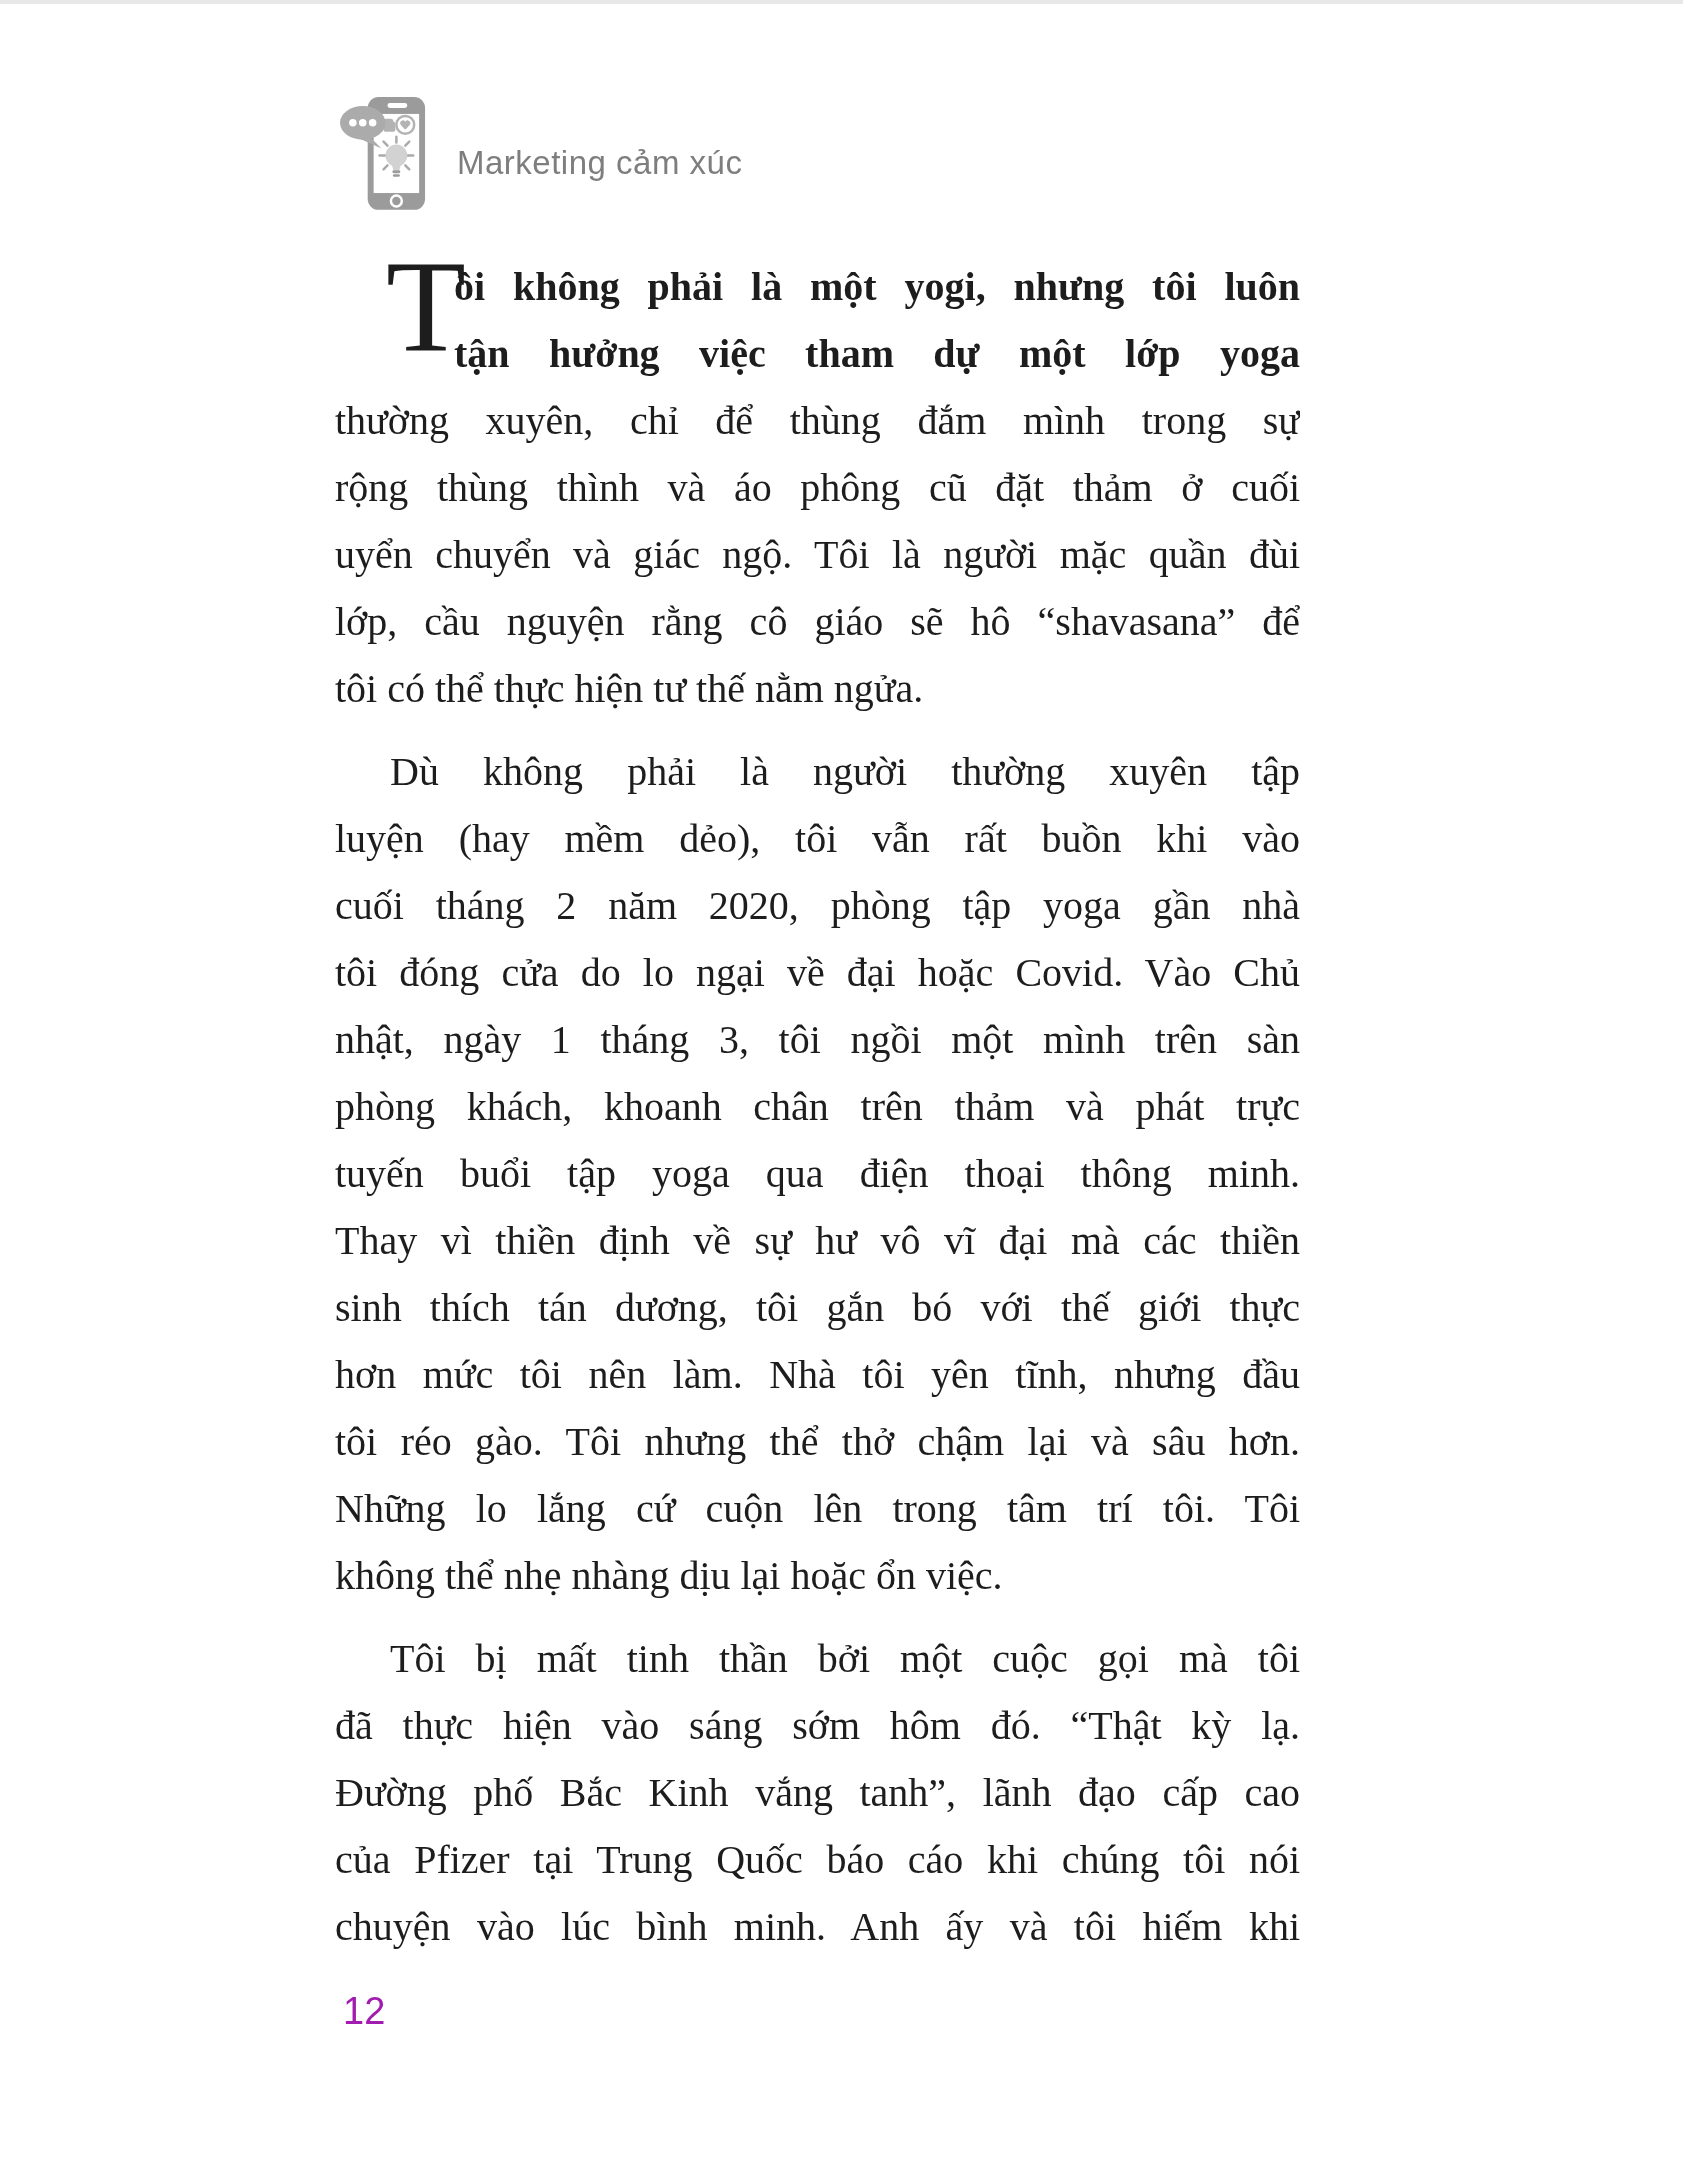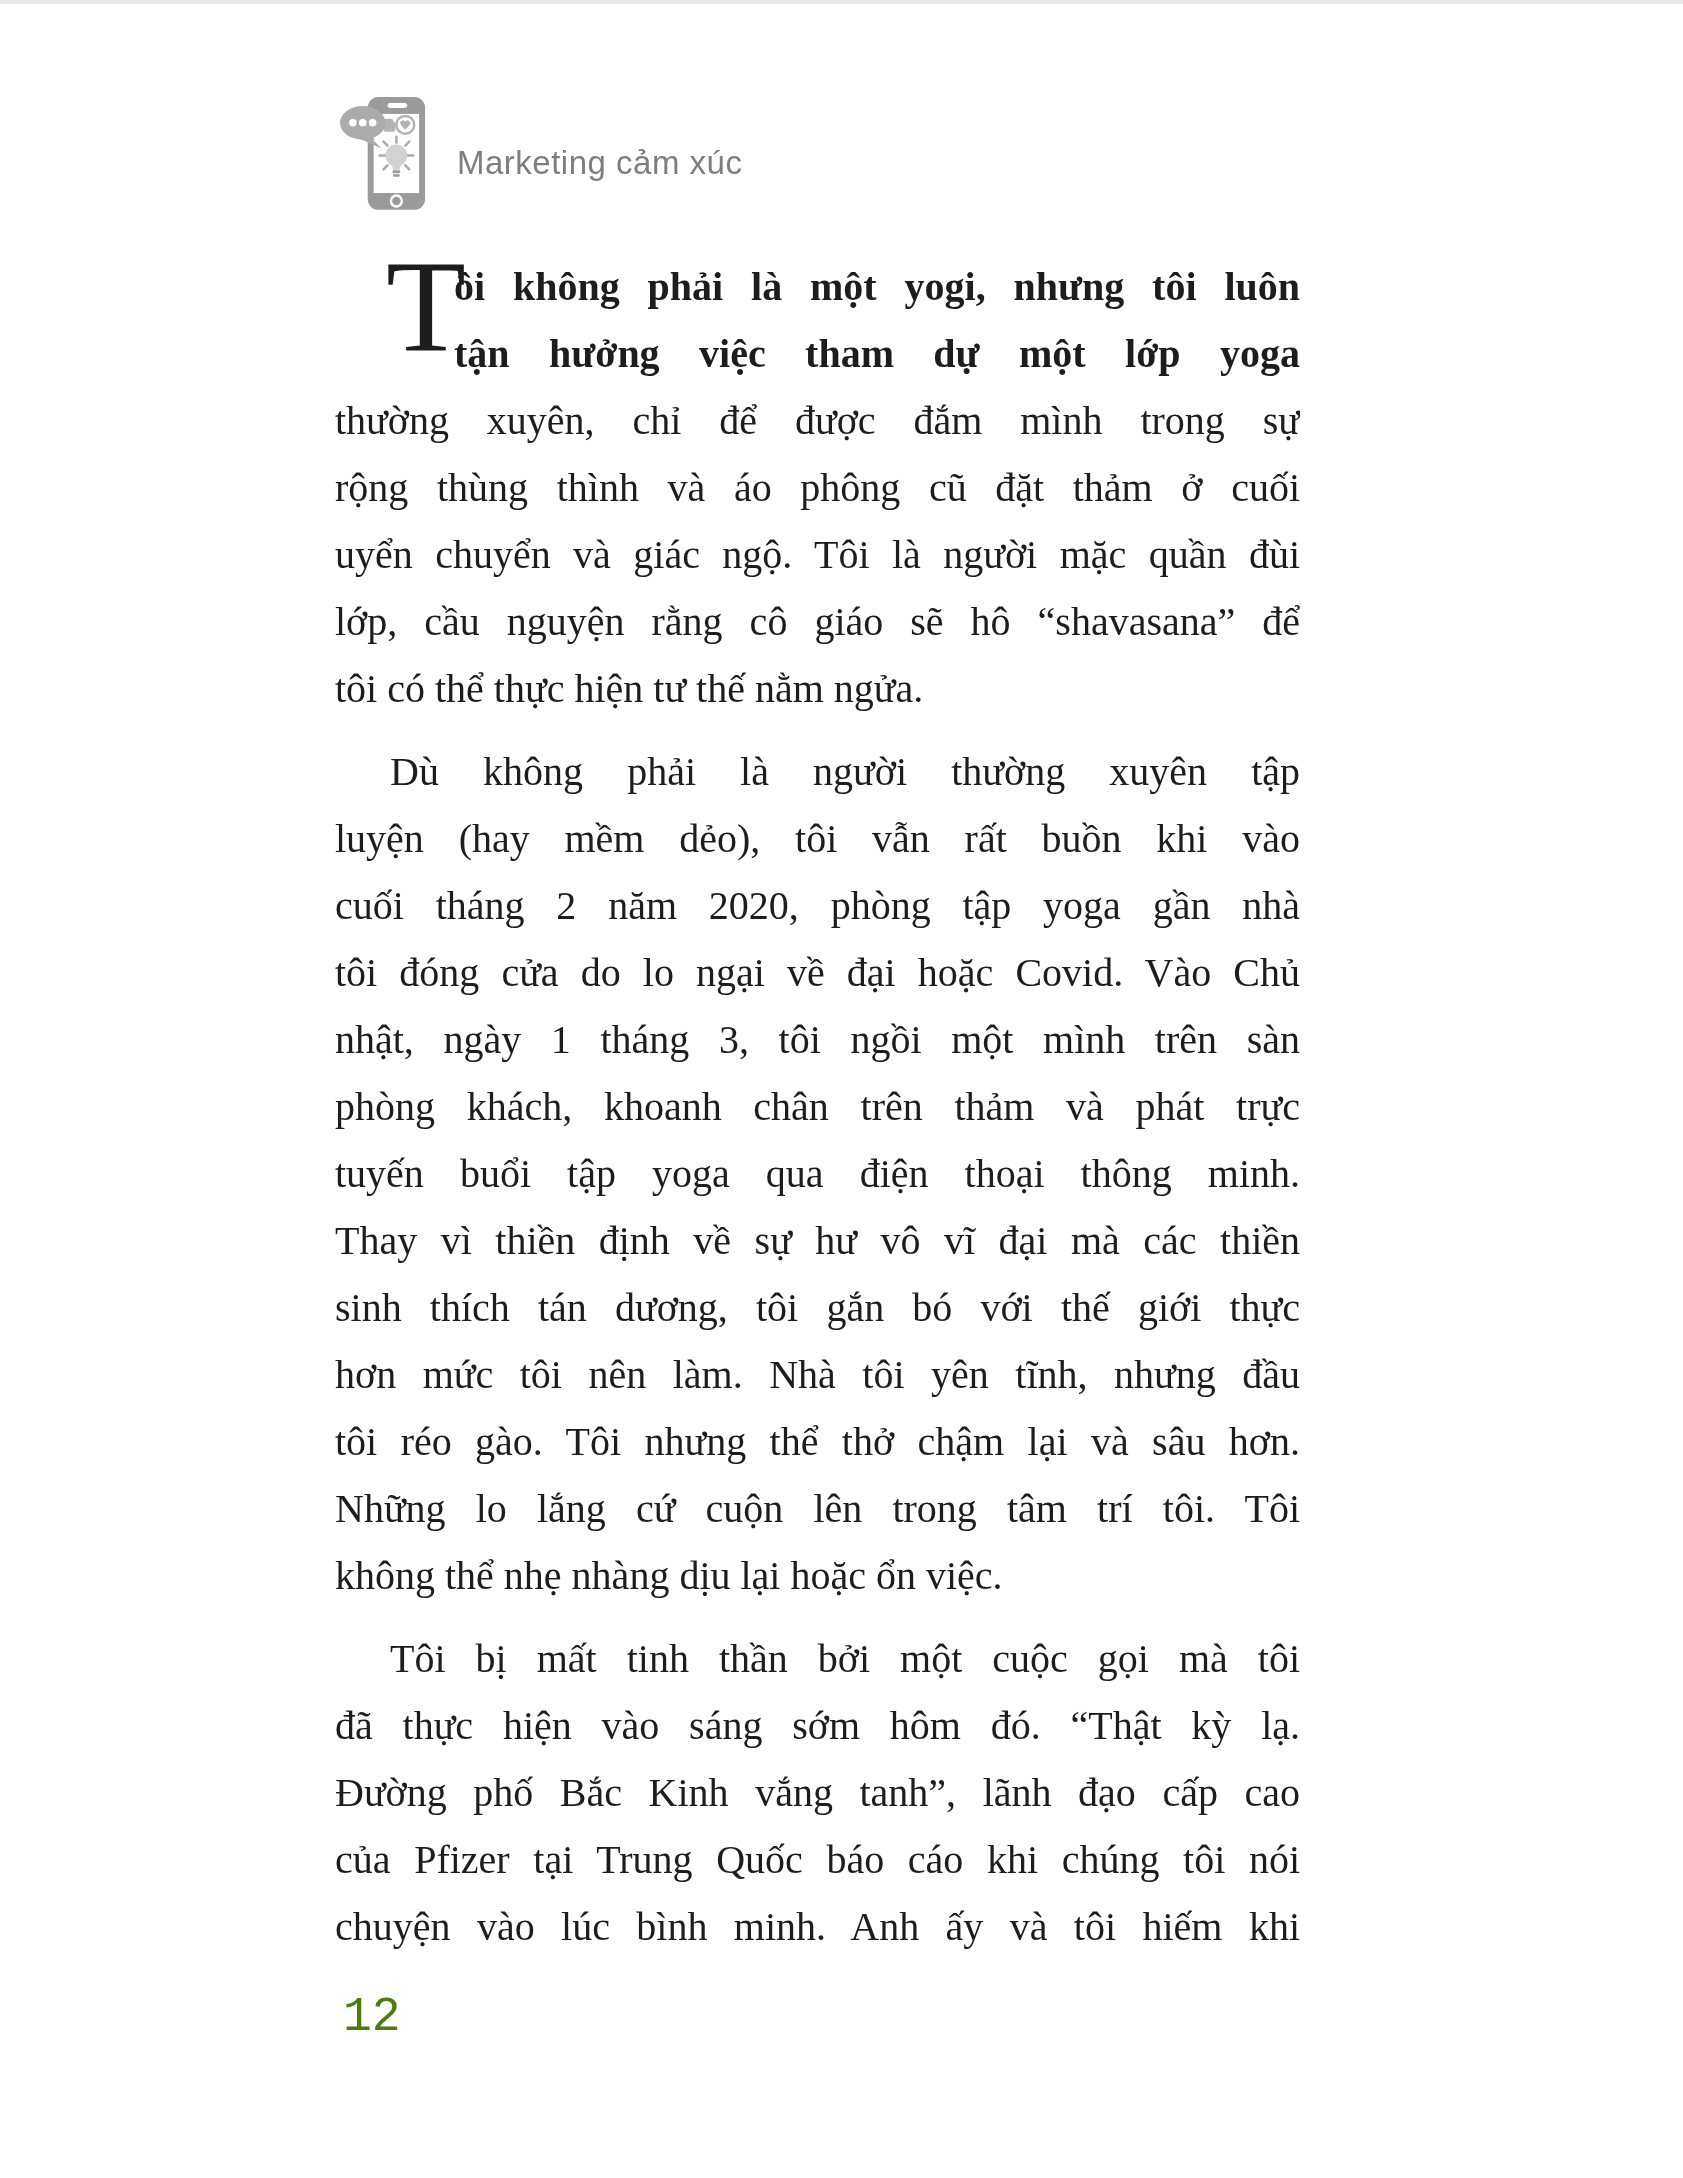--- a/index.html
+++ b/index.html
@@ -55,23 +55,23 @@
     left: 51px;
     top: -12px;
     font-size: 131px;
     line-height: 131px;
     color: #1d1d1d;
   }
   .page-number {
     position: absolute;
     left: 343px;
     top: 1986px;
-    font-family: Liberation Mono, monospace;
-    font-size: 48px;
-    color: #4d7c0f;
+    font-family: Liberation Sans, sans-serif;
+    font-size: 38px;
+    color: #a21caf;
   }
 </style>
 </head>
 <body>
 
 <div class="page">
 
   <div class="header">
     <span class="icon-wrap">
       <svg width="91" height="129" viewBox="0 0 92 130" xmlns="http://www.w3.org/2000/svg">
@@ -114,21 +114,21 @@
       </svg>
     </span>
     <span class="header-title">Marketing cảm xúc</span>
   </div>
 
   <div class="text-block">
       <div class="para">
         <span class="dropcap">T</span>
         <div class="line beside-cap">ôi không phải là một yogi, nhưng tôi luôn</div>
         <div class="line beside-cap">tận hưởng việc tham dự một lớp yoga</div>
-        <div class="line">thường xuyên, chỉ để được đắm mình trong sự</div>
+        <div class="line">thường xuyên, chỉ để thùng đắm mình trong sự</div>
         <div class="line">rộng thùng thình và áo phông cũ đặt thảm ở cuối</div>
         <div class="line">uyển chuyển và giác ngộ. Tôi là người mặc quần đùi</div>
         <div class="line">lớp, cầu nguyện rằng cô giáo sẽ hô “shavasana” để</div>
         <div class="line no-justify">tôi có thể thực hiện tư thế nằm ngửa.</div>
       </div>
       <div class="para">
         <div class="line indent">Dù không phải là người thường xuyên tập</div>
         <div class="line">luyện (hay mềm dẻo), tôi vẫn rất buồn khi vào</div>
         <div class="line">cuối tháng 2 năm 2020, phòng tập yoga gần nhà</div>
         <div class="line">tôi đóng cửa do lo ngại về đại hoặc Covid. Vào Chủ</div>

